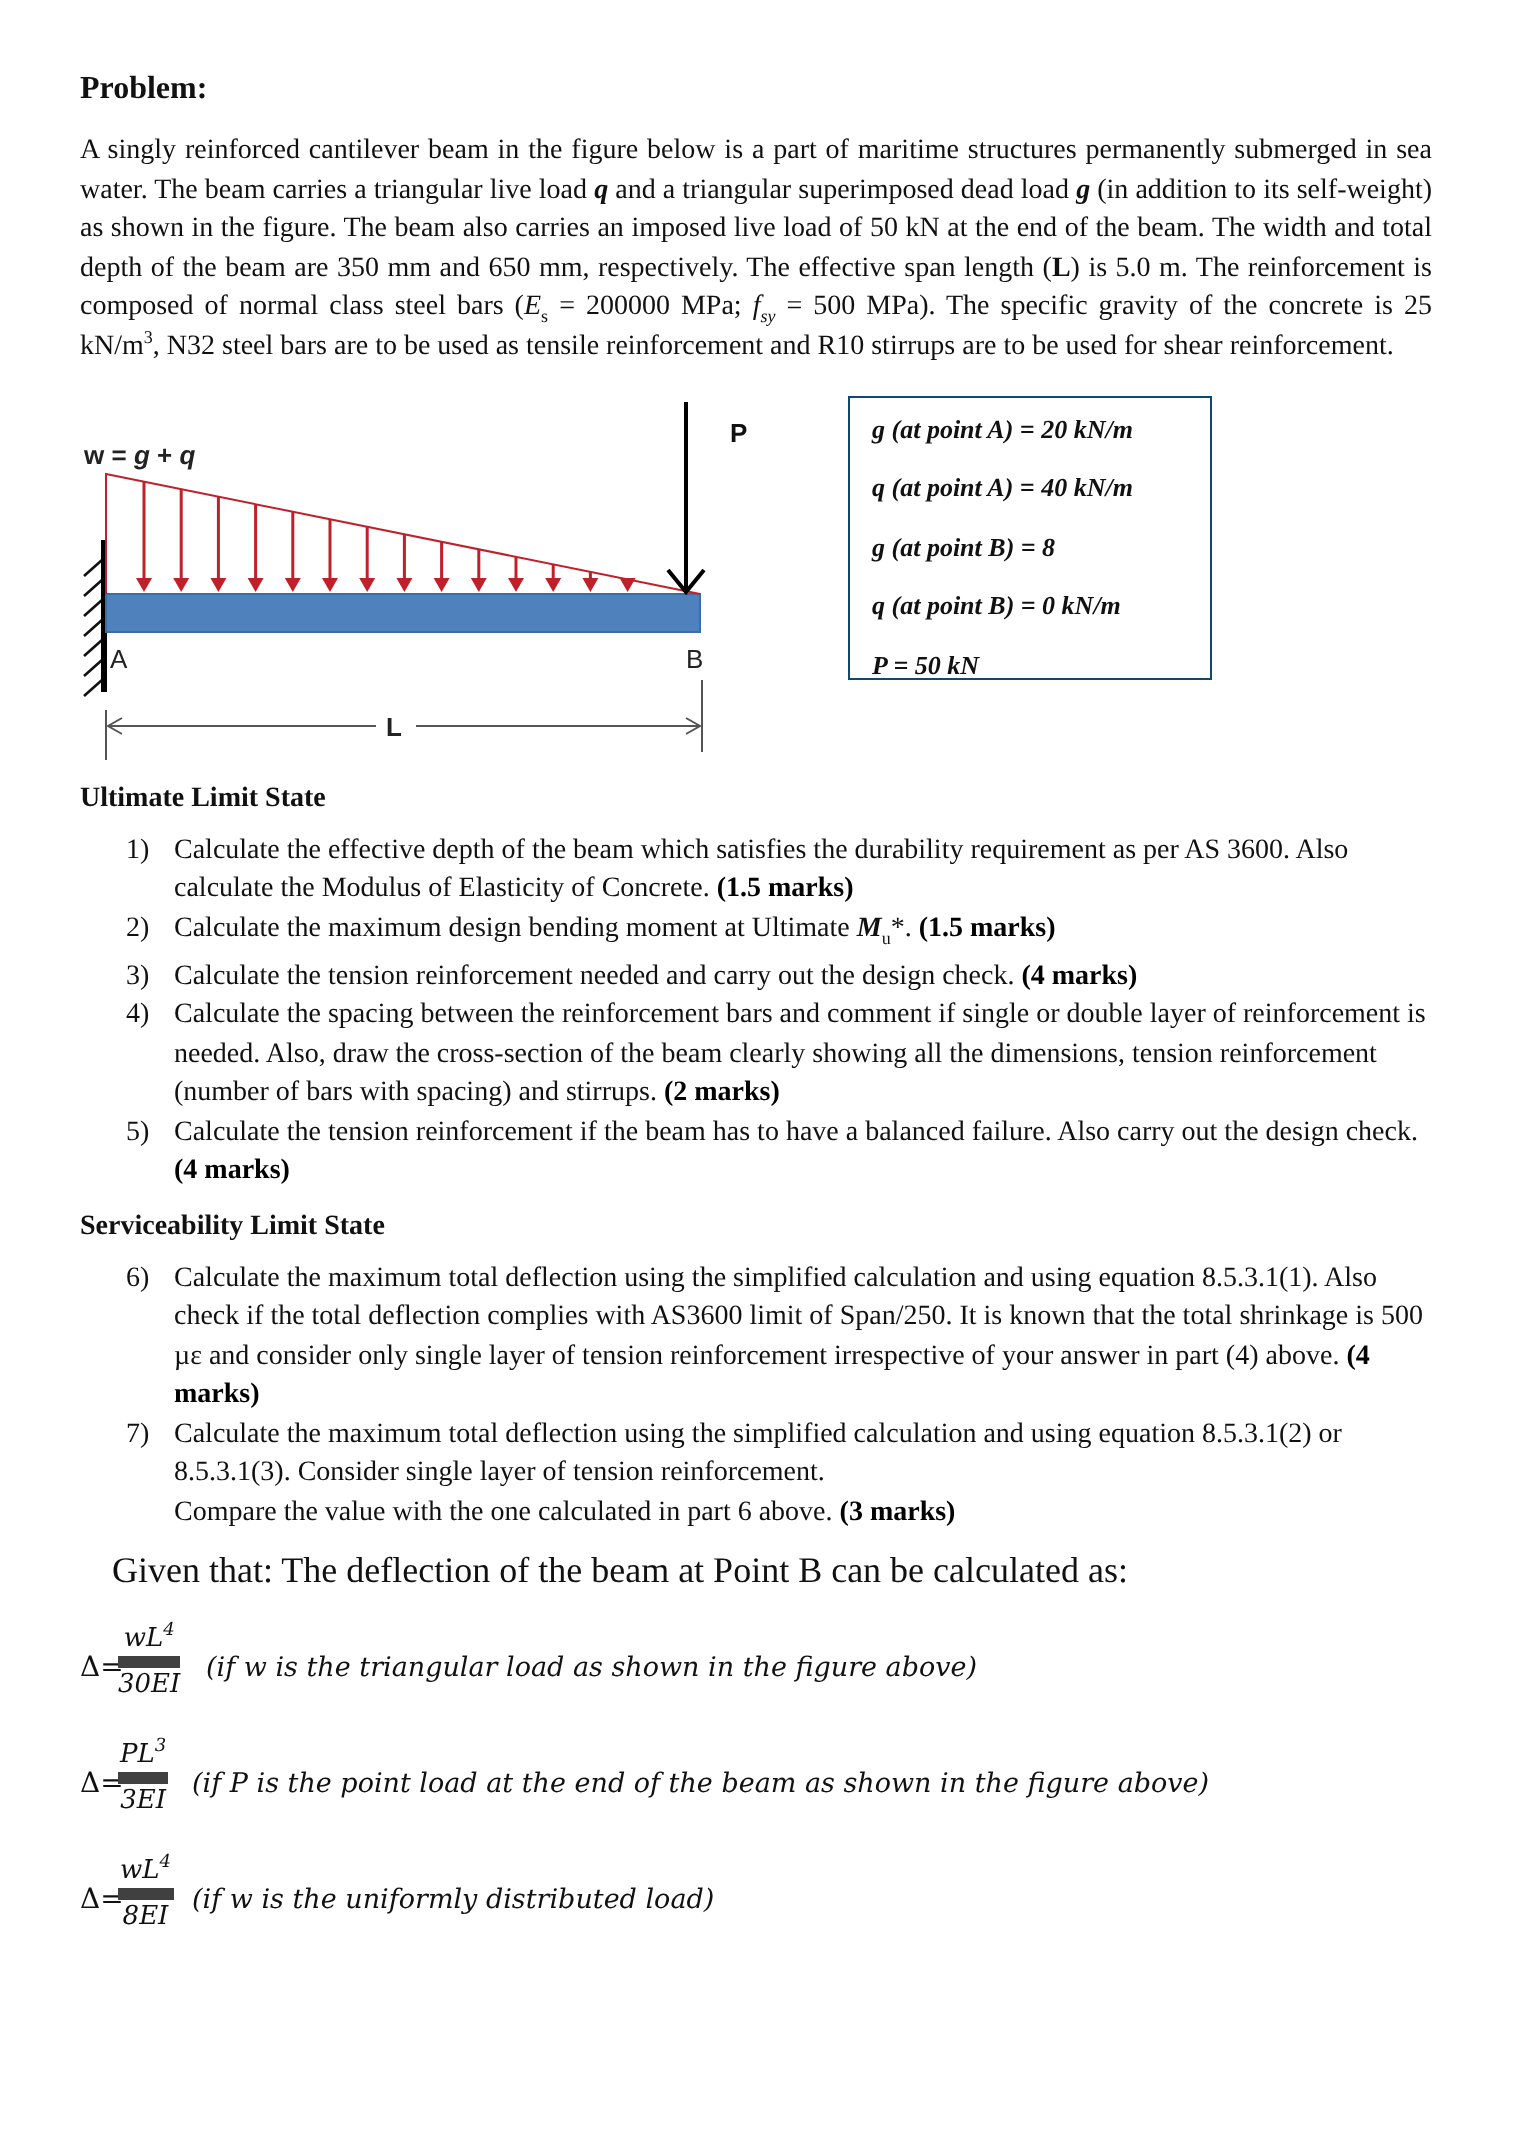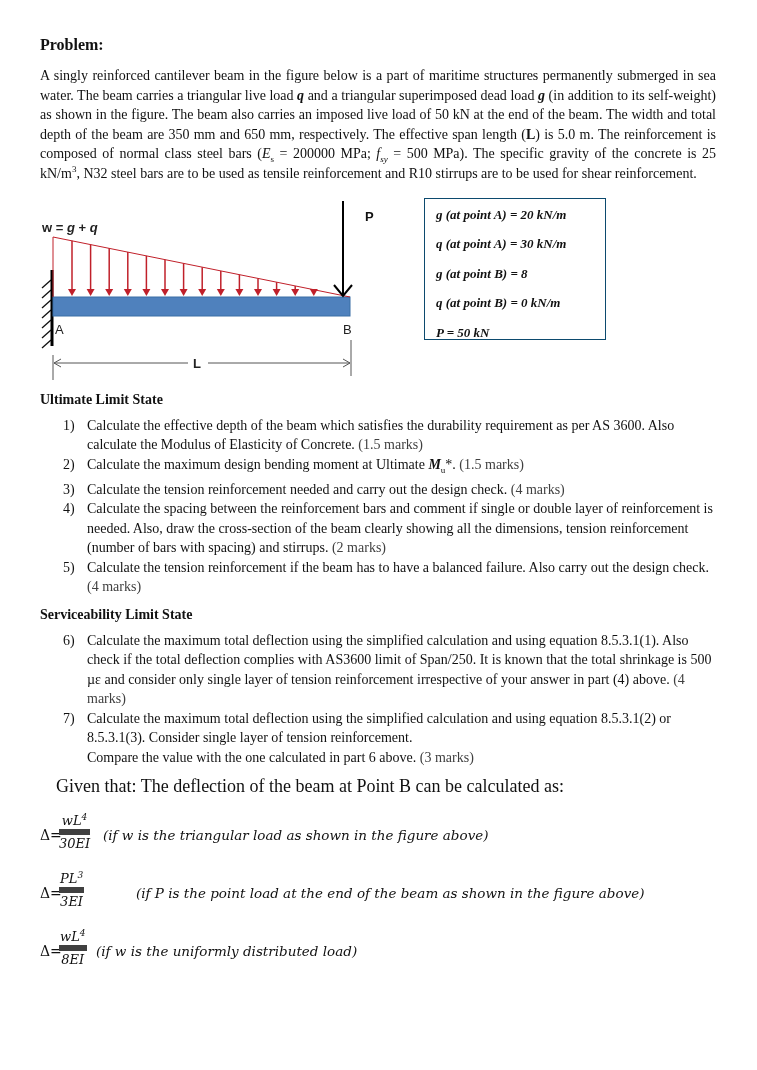--- a/index.html
+++ b/index.html
@@ -13,21 +13,21 @@
   .figure { position: relative; height: 190px; margin-top: 14px; }
   .fig-svg { position: absolute; left: 0; top: 0; }
   .given-box { position: absolute; left: 384px; top: 0px; width: 182px; height: 142px;
                border: 1px solid #0c4a6e; box-sizing: border-box; padding: 6px 0 0 11px; }
   .given-row { font-style: italic; font-weight: bold; font-size: 13px; height: 29.5px;
                line-height: 20px; white-space: nowrap; }
   .section-h { font-weight: bold; font-size: 14px; margin: 0; }
   ol.qs { list-style: none; margin: 0; padding: 0; }
   ol.qs li { position: relative; padding-left: 47px; font-size: 14px; line-height: 19.5px; }
   ol.qs li .num { position: absolute; left: 23px; top: 0; }
-  .marks { color: #404040; }
+  .marks { color: #000000; font-weight: bold; }
   .bi { font-weight: bold; font-style: italic; }
   .given-intro { font-size: 18px; margin: 16px; }
   .formula { position: relative; height: 44px; font-family: "DejaVu Serif", serif; font-style: italic; }
   .formula .delta { position: absolute; left: 0; top: 14px; font-style: normal; font-size: 14px; }
   .formula .frac { position: absolute; left: 19px; top: 0; text-align: center; font-size: 13px; }
   .formula .frac .numer { display: block; padding: 0 1px 1px 1px; }
   .formula .frac .denom { display: block; border-top: 6px solid #404040; padding-top: 1px; font-style: italic; }
   .formula .note { position: absolute; top: 14px; font-size: 13.5px; white-space: nowrap; }
   sup.s { font-size: 9px; vertical-align: super; line-height: 0; }
 </style>
@@ -105,21 +105,21 @@
       <line x1="311" y1="142" x2="311" y2="178" stroke="#555" stroke-width="1"></line>
       <line x1="14" y1="165" x2="148" y2="165" stroke="#555" stroke-width="1"></line>
       <line x1="168" y1="165" x2="310" y2="165" stroke="#555" stroke-width="1"></line>
       <polyline points="21,161 14,165 21,169" fill="none" stroke="#555" stroke-width="1"></polyline>
       <polyline points="303,161 310,165 303,169" fill="none" stroke="#555" stroke-width="1"></polyline>
       <text x="153" y="170" font-family="Liberation Sans, sans-serif" font-size="13" font-weight="bold" fill="#222">L</text>
     </svg>
 
     <div class="given-box">
       <div class="given-row">g (at point A) = 20 kN/m</div>
-      <div class="given-row">q (at point A) = 30 kN/m</div>
+      <div class="given-row">q (at point A) = 40 kN/m</div>
       <div class="given-row">g (at point B) = 8</div>
       <div class="given-row">q (at point B) = 0 kN/m</div>
       <div class="given-row">P = 50 kN</div>
     </div>
   </div>
 
   <p class="section-h" style="margin-top:4px;">Ultimate Limit State</p>
   <ol class="qs" style="margin-top:8px;">
     <li><span class="num">1)</span><span>Calculate the effective depth of the beam which satisfies the durability requirement as per AS 3600. Also calculate the Modulus of Elasticity of Concrete. </span><span class="marks">(1.5 marks)</span></li>
     <li><span class="num">2)</span><span>Calculate the maximum design bending moment at Ultimate </span><span class="bi">M</span><sub style="font-size:9px;">u</sub><span>*</span><span>. </span><span class="marks">(1.5 marks)</span></li>
@@ -144,21 +144,21 @@
           <span class="denom">30EI</span>
         </span>
       <span class="note" style="left:63px;">(if w is the triangular load as shown in the figure above)</span>
     </div>
     <div class="formula" style="margin-top:14px;">
       <span class="delta">Δ=</span>
       <span class="frac">
           <span class="numer"><span>PL</span><sup class="s">3</sup></span>
           <span class="denom">3EI</span>
         </span>
-      <span class="note" style="left:56px;margin-left:40px;">(if P is the point load at the end of the beam as shown in the figure above)</span>
+      <span class="note" style="left:56px;">(if P is the point load at the end of the beam as shown in the figure above)</span>
     </div>
     <div class="formula" style="margin-top:14px;">
       <span class="delta">Δ=</span>
       <span class="frac">
           <span class="numer"><span>wL</span><sup class="s">4</sup></span>
           <span class="denom">8EI</span>
         </span>
       <span class="note" style="left:56px;">(if w is the uniformly distributed load)</span>
     </div>
   </div>

